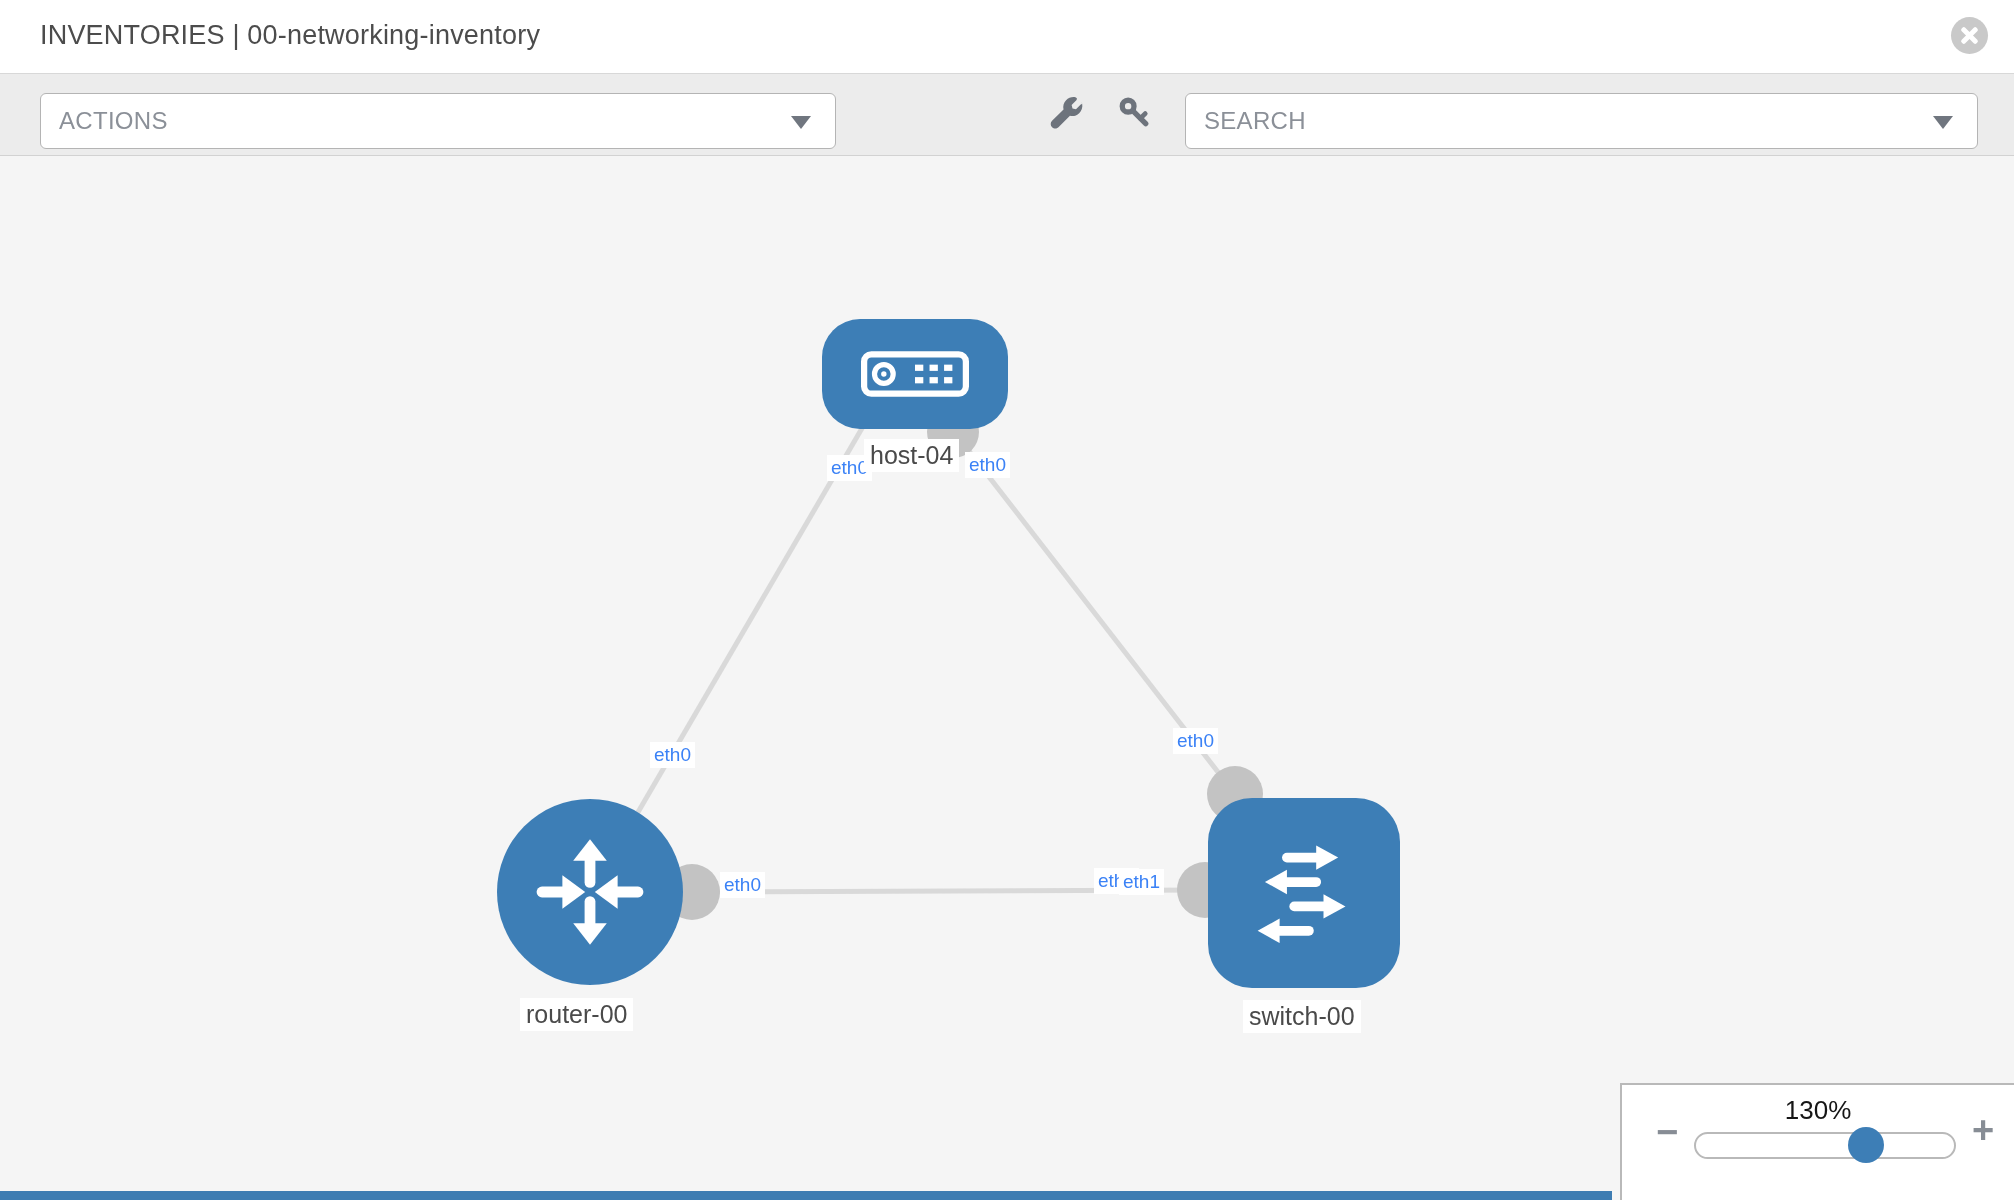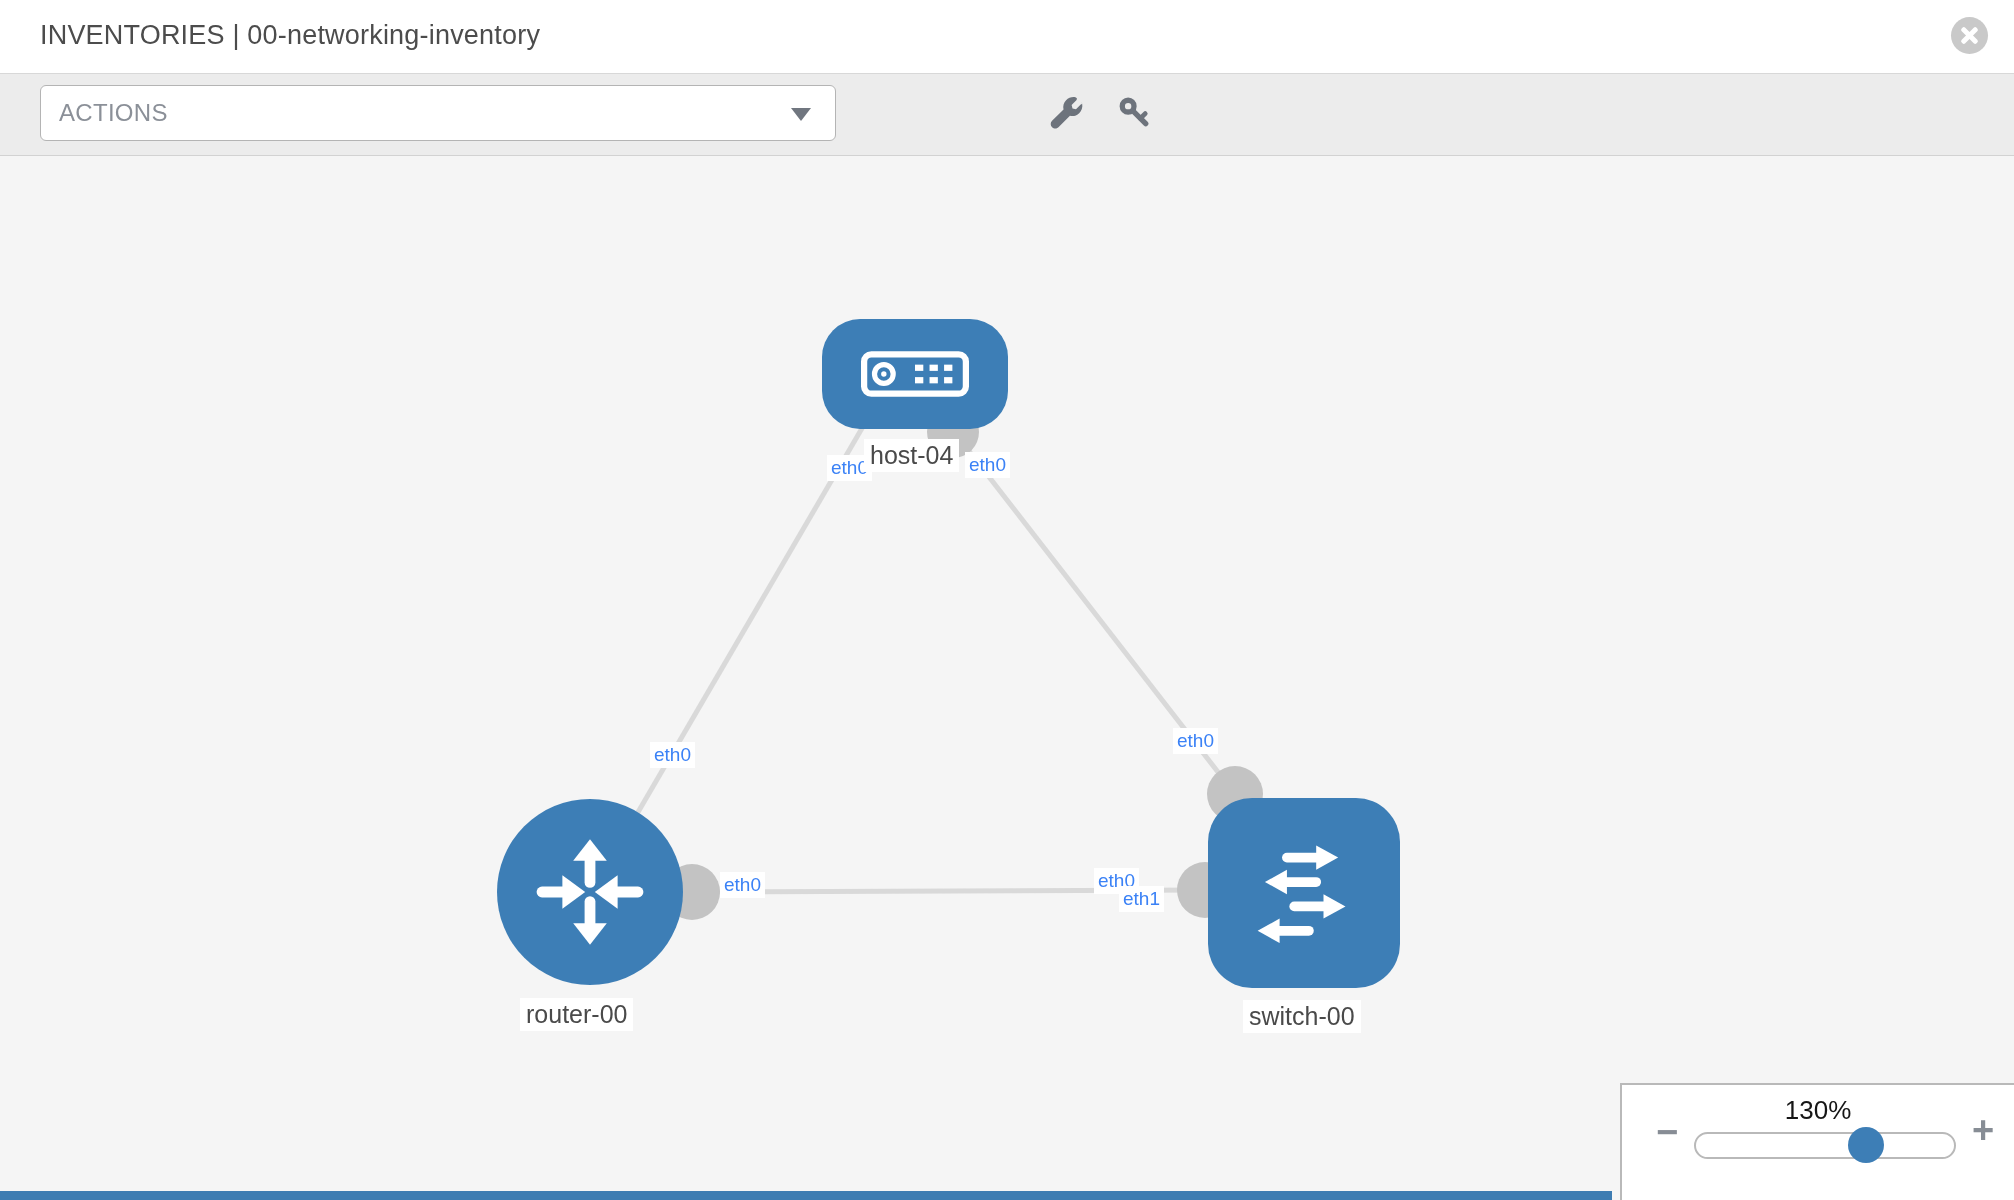--- a/index.html
+++ b/index.html
@@ -8,21 +8,21 @@
   
   #header{position:absolute;left:0;top:0;width:2014px;height:73px;background:#fff;border-bottom:1px solid #d8d8d8;}
   #page-title{position:absolute;left:40px;top:20px;font-size:27px;font-weight:normal;color:#4c4c4c;letter-spacing:.2px;}
   #close-btn{position:absolute;right:26px;top:17px;width:37px;height:37px;border-radius:50%;background:#c9c9c9;cursor:pointer;}
   #close-btn .xbar{position:absolute;left:8px;top:16px;width:21px;height:5px;background:#fff;border-radius:2px;}
   #close-btn .xbar.r1{transform:rotate(45deg);}
   #close-btn .xbar.r2{transform:rotate(-45deg);}
 
   
   #toolbar{position:absolute;left:0;top:74px;width:2014px;height:81px;background:#ececec;border-bottom:1px solid #d2d2d2;}
-  .select-box{position:absolute;top:11px;height:56px;background:#fff;border:1px solid #b4b4b4;border-radius:6px;box-sizing:border-box;display:flex;align-items:center;cursor:pointer;}
+  .select-box{position:absolute;top:19px;height:56px;background:#fff;border:1px solid #b4b4b4;border-radius:6px;box-sizing:border-box;display:flex;align-items:center;cursor:pointer;}
   #actions-select{left:40px;width:796px;}
   #search-select{left:1185px;width:793px;}
   .select-label{margin-left:18px;font-size:24px;color:#8b9098;letter-spacing:.3px;}
   .caret{position:absolute;right:24px;top:22px;width:0;height:0;border-left:10px solid transparent;border-right:10px solid transparent;border-top:13px solid #70767f;}
   .tool-icon{position:absolute;top:22px;cursor:pointer;}
   #wrench-btn{left:1048px;}
   #key-btn{left:1118px;}
 
   
   #canvas{position:absolute;left:0;top:156px;width:2014px;height:1044px;background:#f5f5f5;overflow:hidden;}
@@ -35,21 +35,21 @@
 
   .chip{position:absolute;background:#fff;color:#3b82f6;font-size:19px;line-height:24px;padding:1px 4px;white-space:nowrap;z-index:3;}
   .node-label{position:absolute;background:#fff;color:#4a4a4a;font-size:25px;line-height:29px;padding:2px 6px;white-space:nowrap;z-index:3;}
   #if-a{left:827px;top:299px;}
   #label-host{left:864px;top:283px;}
   #if-b{left:965px;top:296px;}
   #if-c{left:650px;top:586px;}
   #if-d{left:1173px;top:572px;}
   #if-e{left:720px;top:716px;}
   #if-f{left:1094px;top:712px;z-index:3;}
-  #if-g{left:1119px;top:713px;z-index:4;margin-top:17px;}
+  #if-g{left:1119px;top:713px;z-index:4;}
   #label-router{left:520px;top:842px;}
   #label-switch{left:1243px;top:844px;}
 
   
   #zoom-panel{position:absolute;left:1620px;top:927px;width:392px;height:117px;background:#fff;border:2px solid #b9b9b9;box-sizing:content-box;z-index:5;}
   #zoom-level{position:absolute;left:0;top:10px;width:100%;text-align:center;font-size:26px;color:#161616;}
   #zoom-minus{position:absolute;left:34px;top:26px;font-size:38px;font-weight:bold;color:#878d95;cursor:pointer;}
   #zoom-plus{position:absolute;left:350px;top:24px;font-size:38px;font-weight:bold;color:#878d95;cursor:pointer;}
   #zoom-track{position:absolute;left:72px;top:47px;width:258px;height:23px;border:2px solid #b9b9b9;border-radius:14px;background:#fff;cursor:pointer;}
   #zoom-handle{position:absolute;left:152px;top:-7px;width:36px;height:36px;border-radius:50%;background:#3d7eb6;cursor:grab;}
@@ -80,20 +80,24 @@
     </svg>
 
     <svg id="key-btn" class="tool-icon" width="32" height="32" viewBox="0 0 30 30">
       <g stroke="#6d737c" fill="none">
         <circle cx="9.5" cy="9.5" r="5.5" stroke-width="5"></circle>
         <line x1="14" y1="14" x2="26" y2="26" stroke-width="5" stroke-linecap="round"></line>
         <line x1="21" y1="21" x2="25.5" y2="16.5" stroke-width="4.5" stroke-linecap="round"></line>
       </g>
     </svg>
 
+    <div id="search-select" class="select-box">
+      <span class="select-label">SEARCH</span>
+      <span class="caret"></span>
+    </div>
   </div>
 
   <div id="canvas">
 
     <svg id="wires" width="2014" height="1044">
       <line x1="868" y1="262" x2="592" y2="735" stroke="#d9d9d9" stroke-width="5"></line>
       <line x1="948" y1="268" x2="1235" y2="638" stroke="#d9d9d9" stroke-width="5"></line>
       <line x1="690" y1="736" x2="1206" y2="734" stroke="#d9d9d9" stroke-width="5"></line>
       <circle cx="953" cy="276" r="26" fill="#c3c3c3"></circle>
       <circle cx="692" cy="736" r="28" fill="#c3c3c3"></circle>

